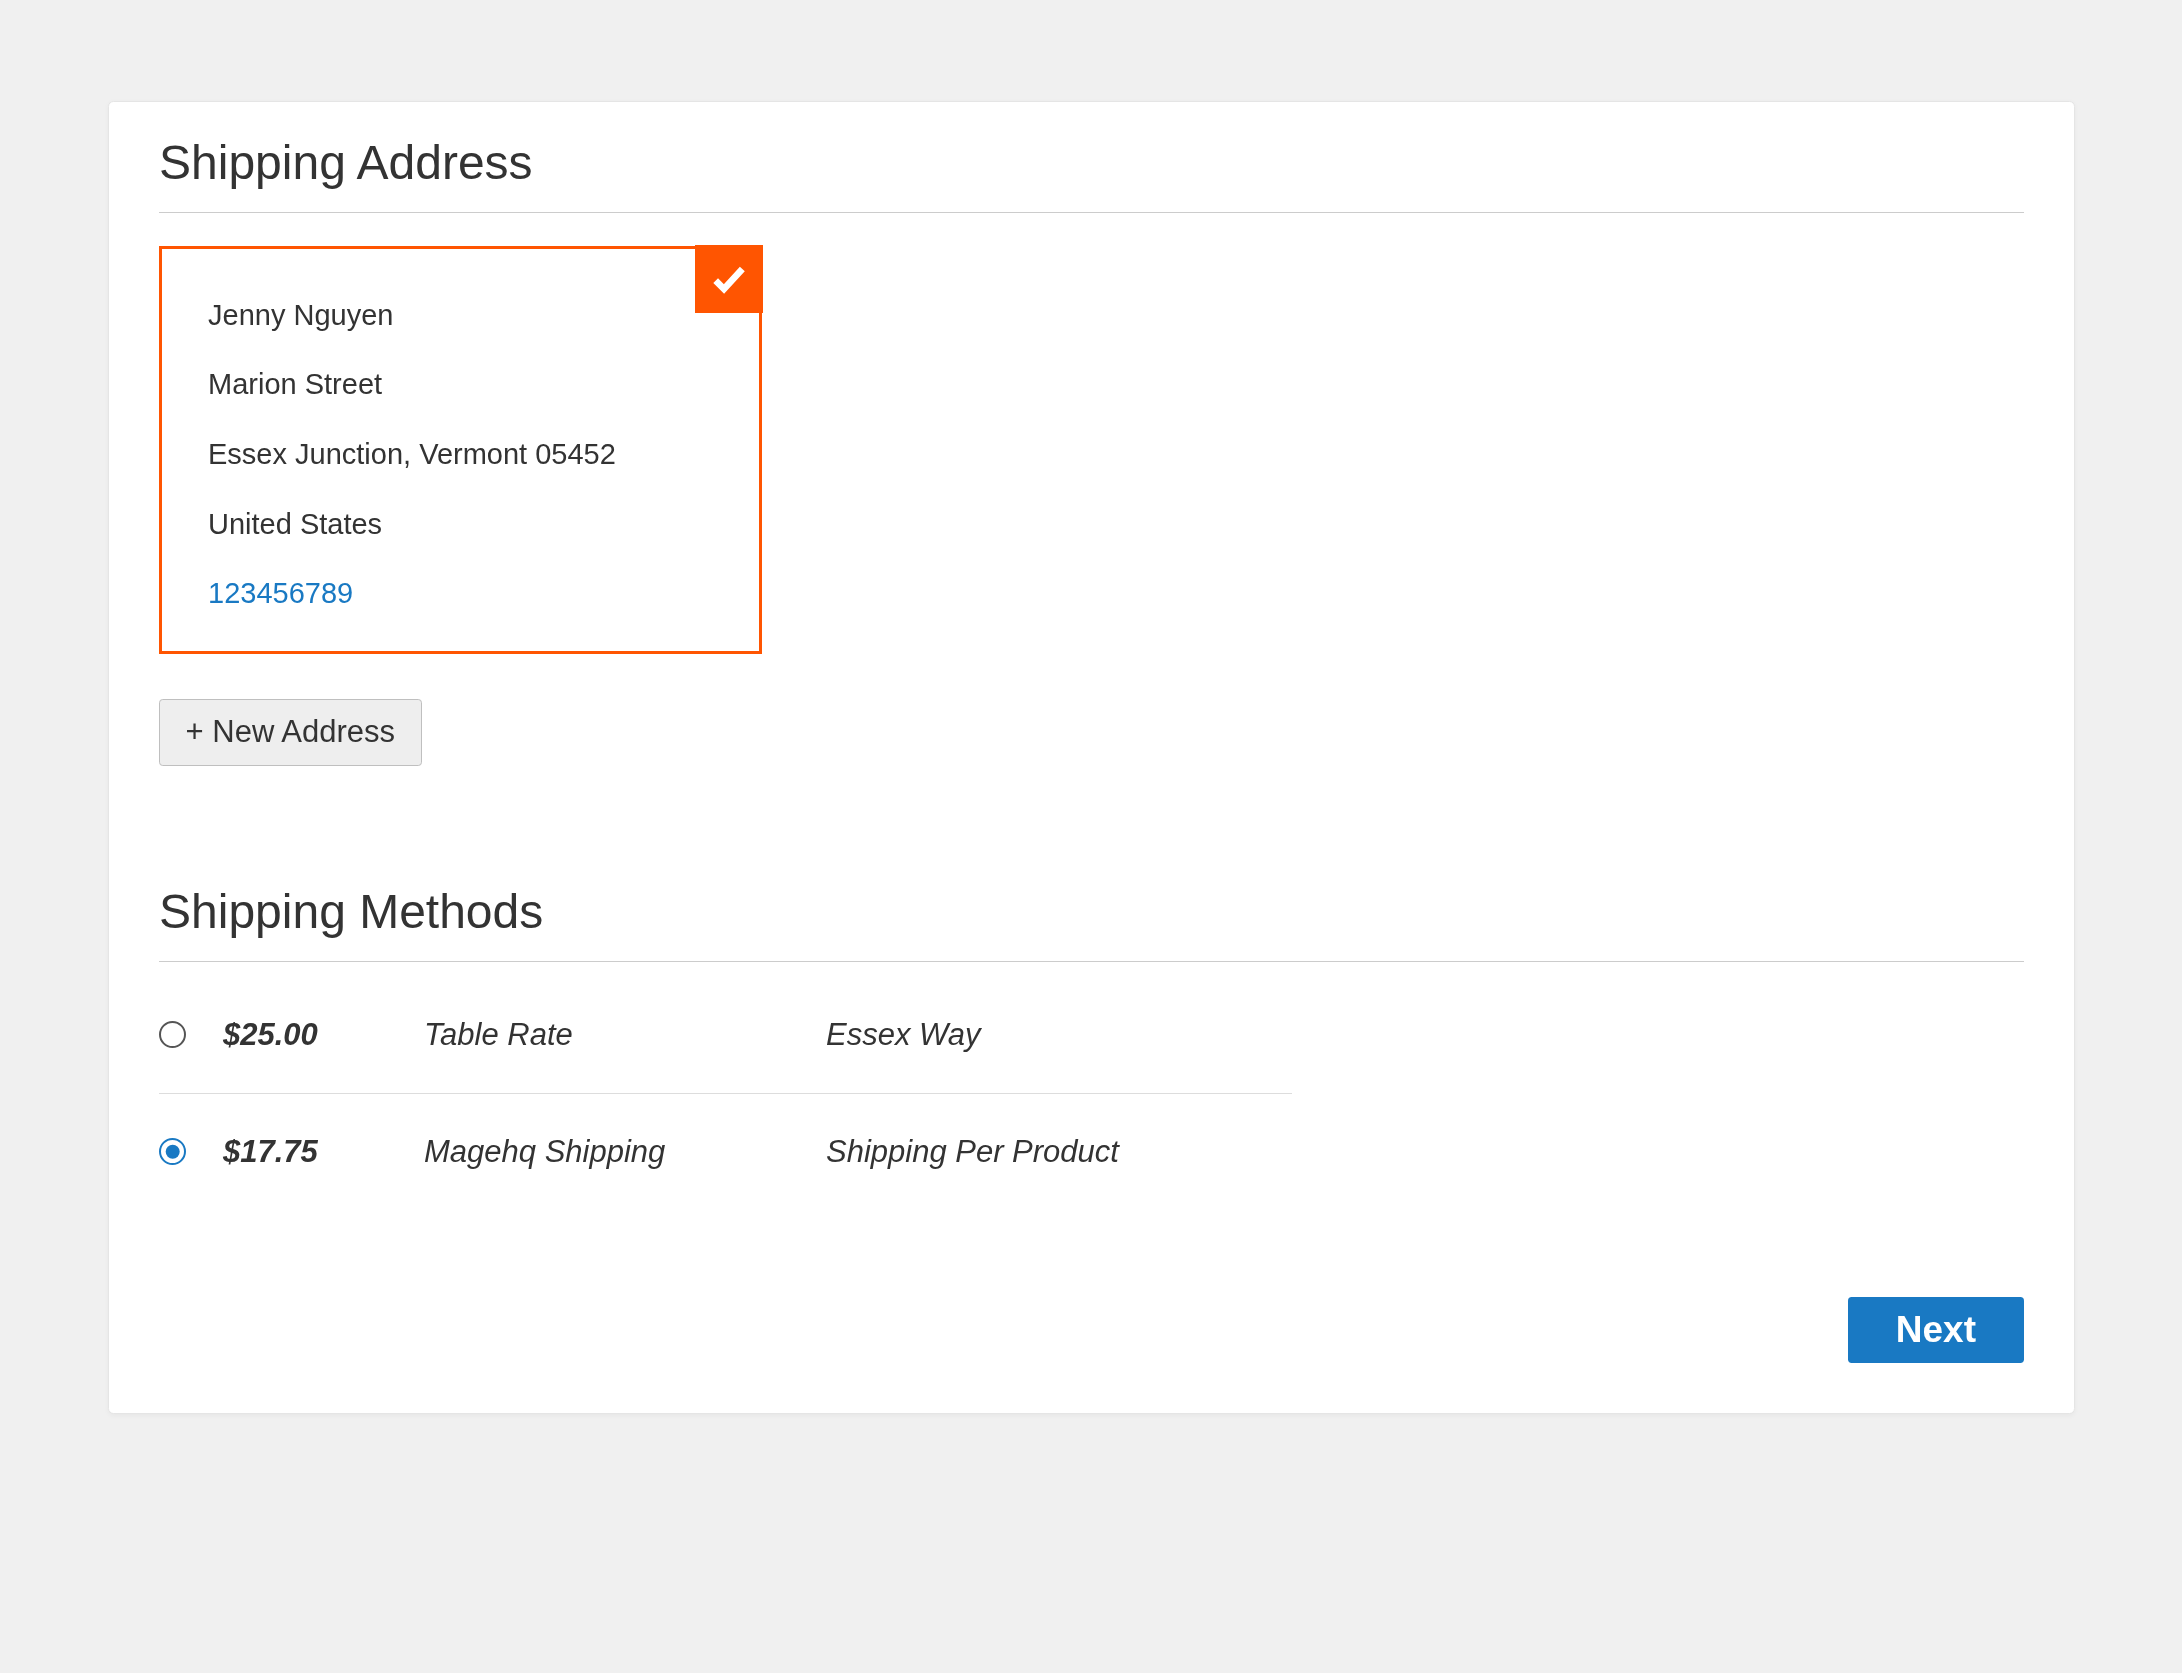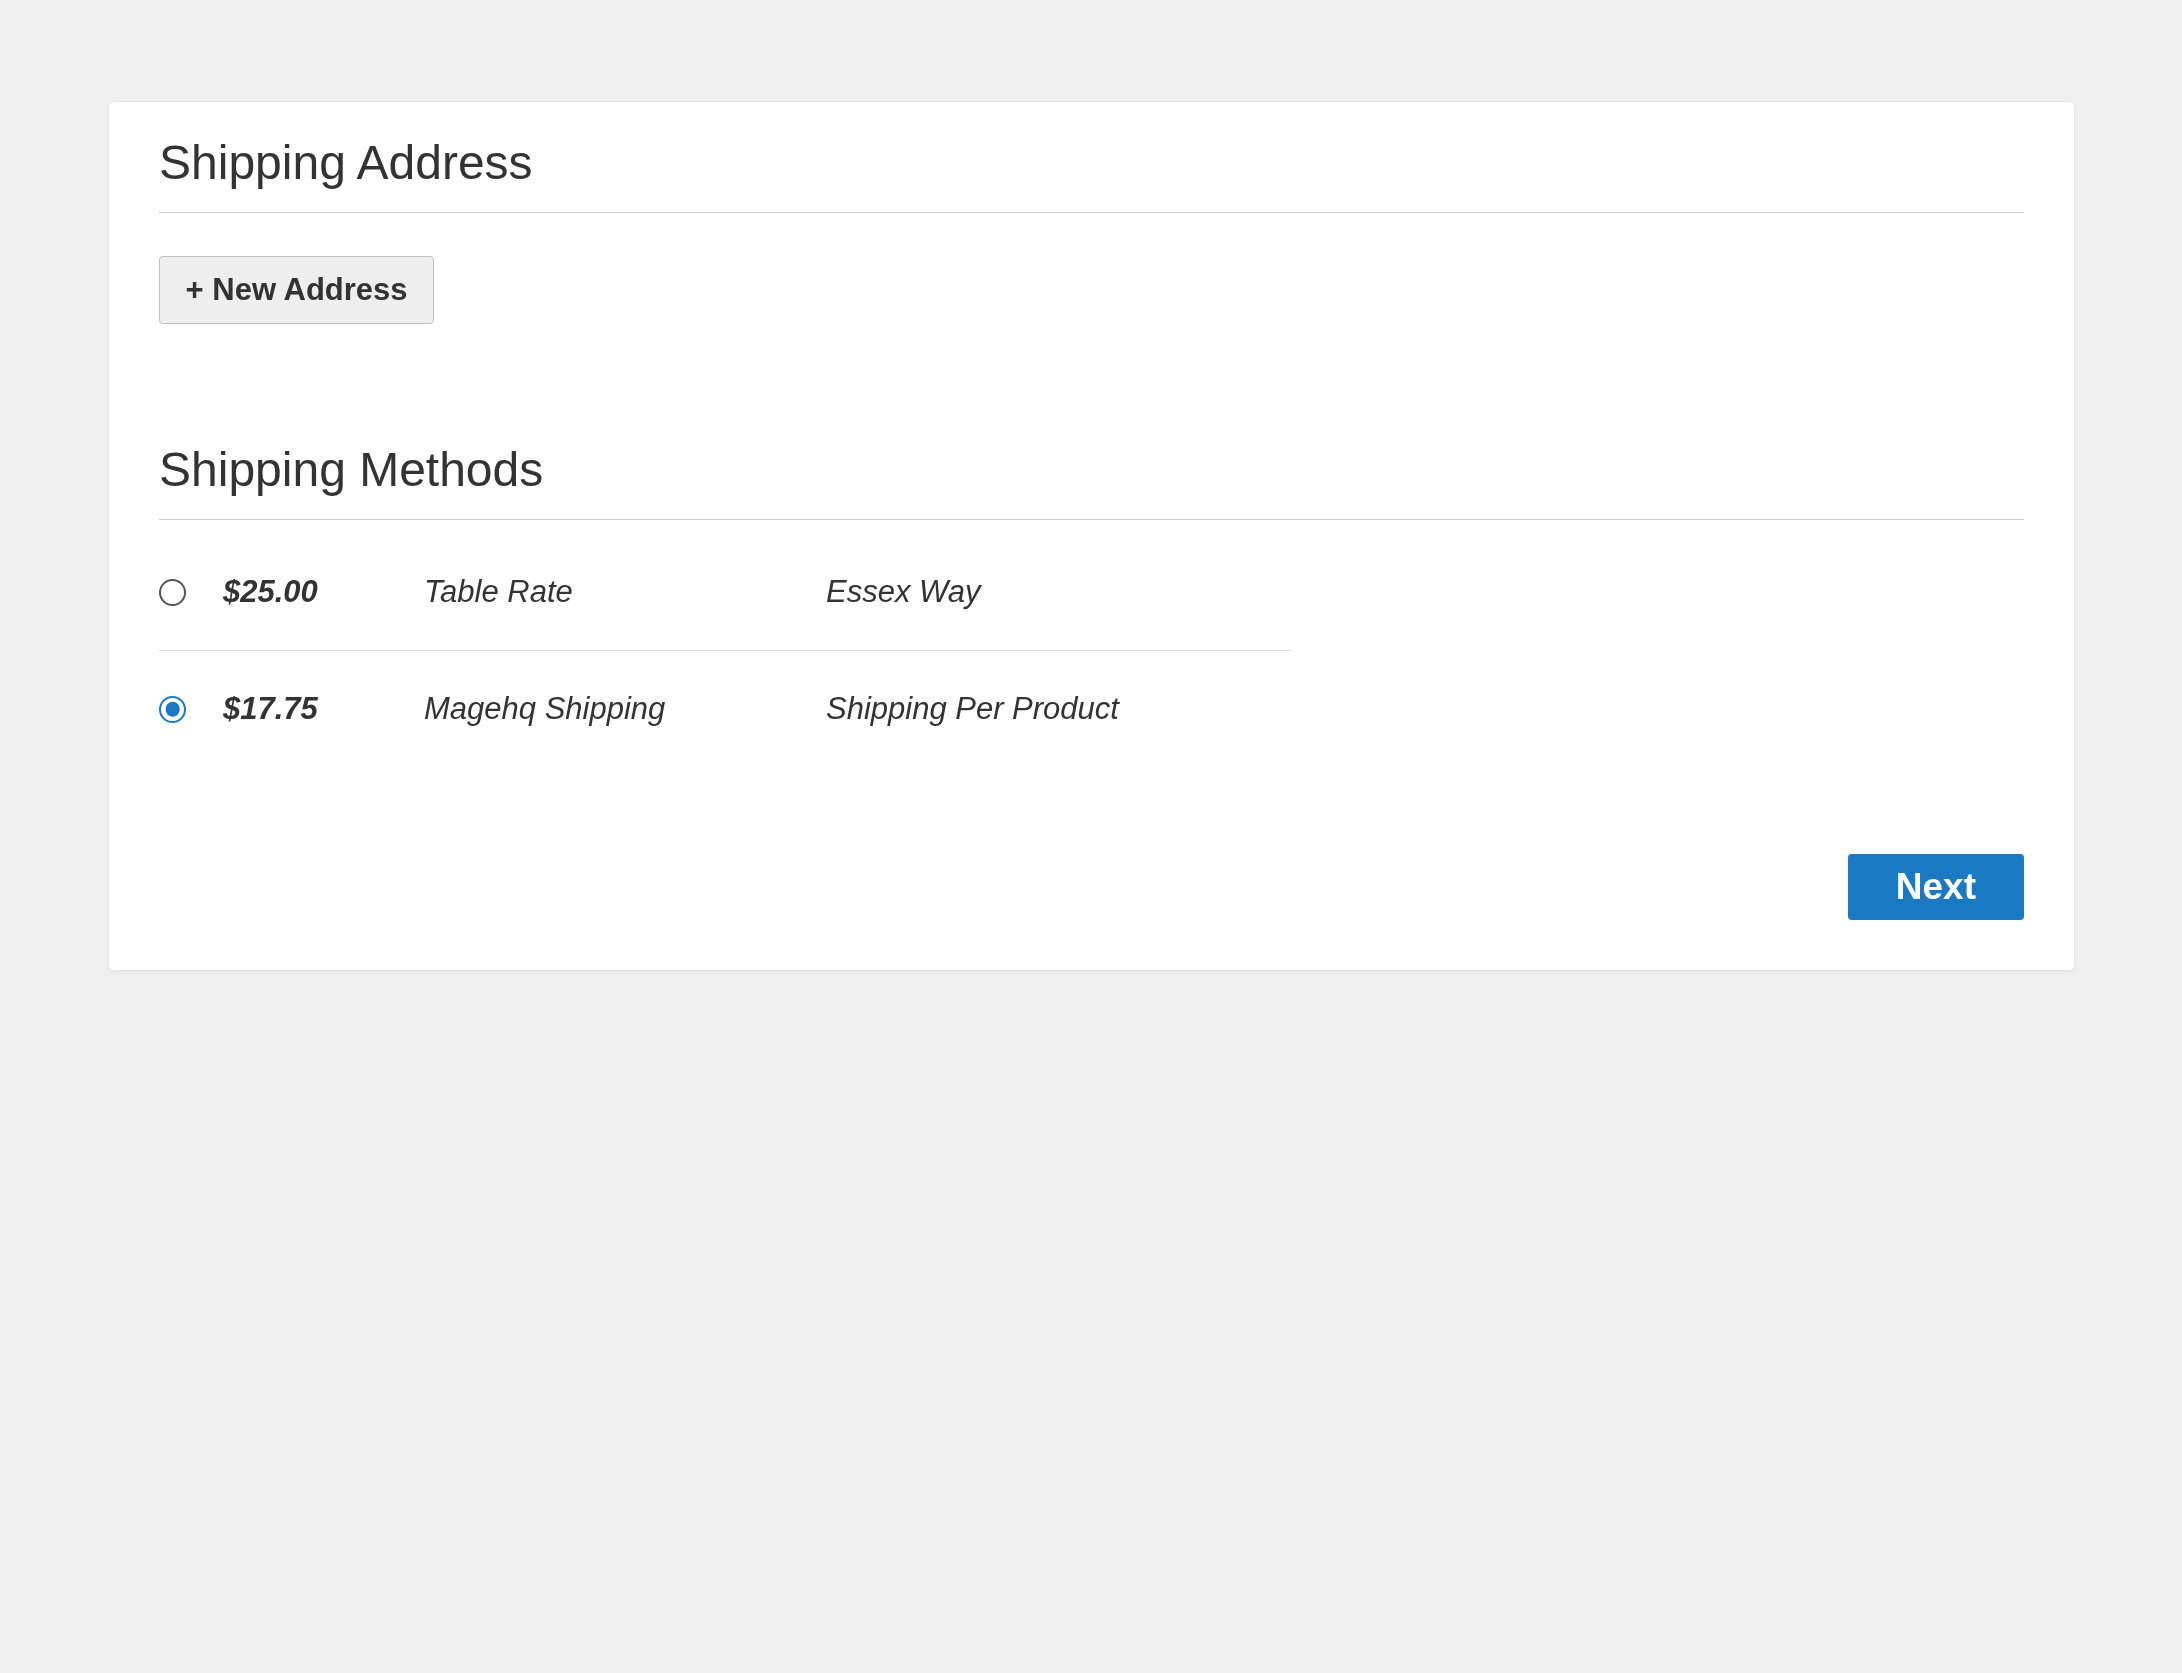--- a/index.html
+++ b/index.html
@@ -65,27 +65,27 @@
   .check-badge svg {
     width: 40px;
     height: 40px;
     stroke: #fff;
     stroke-width: 4;
     fill: none;
   }
 
   
   .btn-secondary {
-    margin-top: 29px;
+    margin-top: 45px;
     display: inline-block;
     background: #eeeeee;
     border: 1.8px solid #bfbfbf;
     padding: 14.6px 25.6px;
     font-size: 31px;
-    font-weight: 700;
+    font-weight: 400;
     color: #333;
     cursor: pointer;
     border-radius: 3.7px;
   }
 
   
   .methods-section {
     margin-top: 118px;
   }
   .methods-table {
@@ -160,20 +160,32 @@
 </style>
 </head>
 <body>
 
 <div class="page-wrap">
   <div class="card">
 
     
     <div class="section-title">Shipping Address</div>
 
+    <div class="address-card">
+      <div class="check-badge">
+        <svg viewBox="0 0 24 24">
+          <polyline points="4,13 9,18 20,6"></polyline>
+        </svg>
+      </div>
+      <div class="line">Jenny Nguyen</div>
+      <div class="line">Marion Street</div>
+      <div class="line">Essex Junction, Vermont 05452</div>
+      <div class="line">United States</div>
+      <div class="line phone-link">123456789</div>
+    </div>
 
     <button class="btn-secondary">+ New Address</button>
 
     
     <div class="methods-section">
       <div class="section-title">Shipping Methods</div>
 
       <div class="methods-table">
 
         <div class="method-row">

